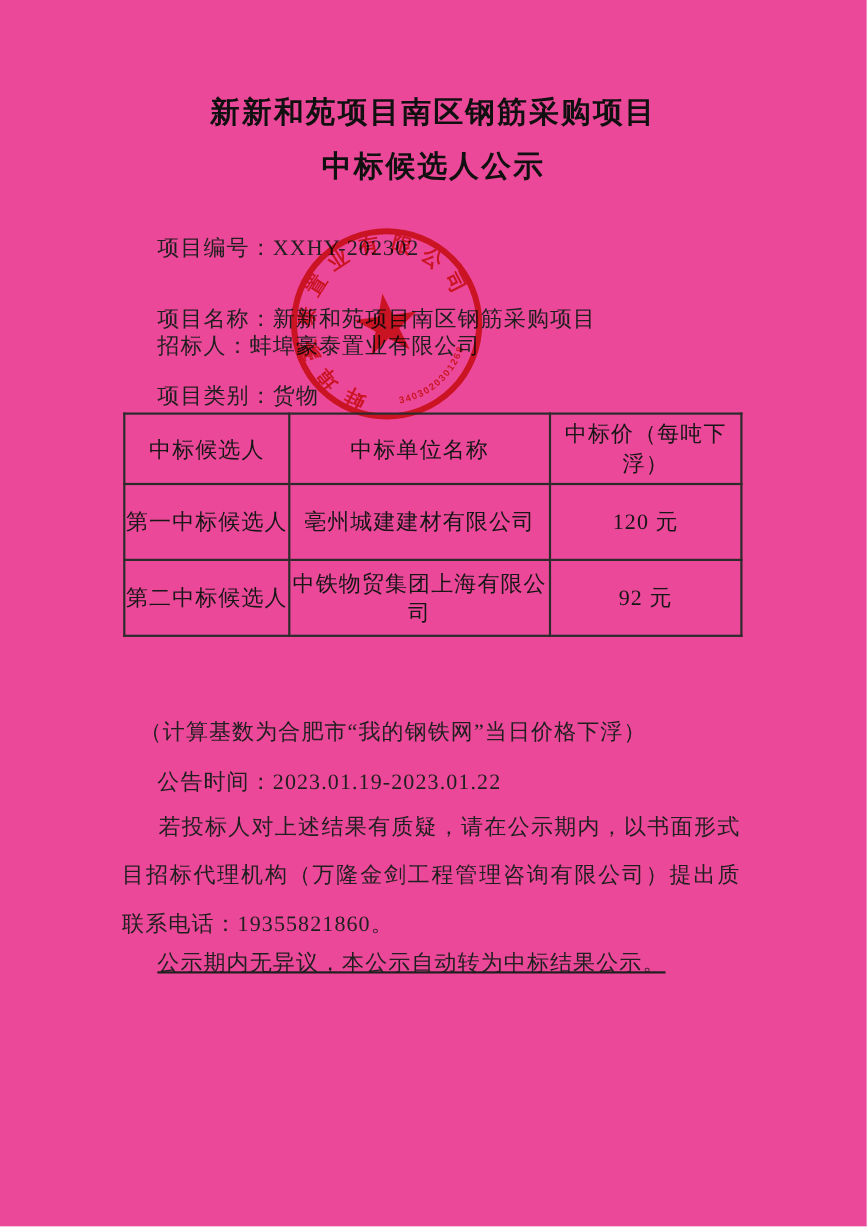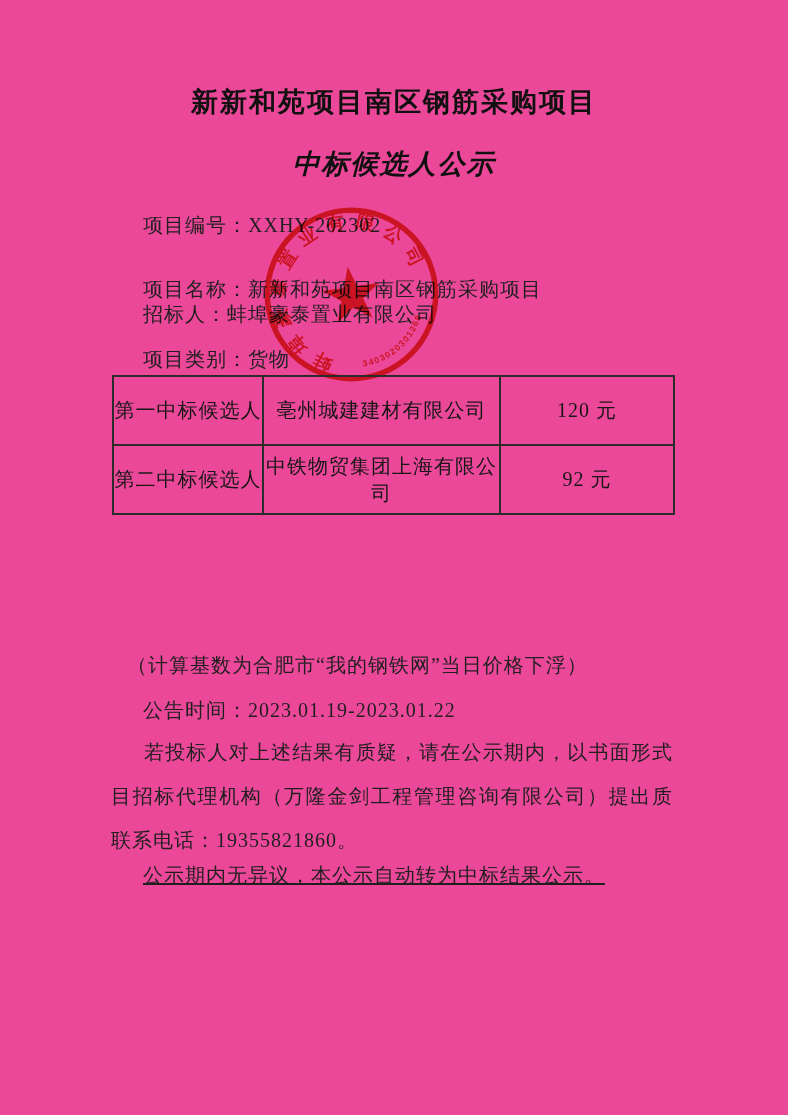--- a/index.html
+++ b/index.html
@@ -7,21 +7,21 @@
     position:relative; width:788px; height:1115px;
     background:#ec4899; overflow:hidden;
     font-family:"Liberation Serif", serif; color:#1f1f1f;
   }
   .doc-title {
     position:absolute; left:0; width:100%; margin:0;
     text-align:center; font-family:"Liberation Sans", sans-serif;
     font-weight:bold; font-size:27px; letter-spacing:2px; color:#101010;
   }
   .title-1 { top:84px; }
-  .title-2 { top:146px;font-style:italic; }
+  .title-2 { top:133px; }
 
   .meta-line { position:absolute; left:143px; font-size:20px; letter-spacing:1px; white-space:nowrap; }
   .meta-1 { top:212px; }
   .meta-2 { top:256px;margin-top:20px; }
   .meta-3 { top:301px; }
   .meta-4 { top:346px; }
 
   .seal {
     position:absolute; left:260px; top:203px; width:183px; height:183px;
     mix-blend-mode:multiply; opacity:0.93; pointer-events:none;
@@ -84,20 +84,25 @@
     <text x="100" y="125" text-anchor="middle" font-size="72" transform="rotate(-8 100 100)" fill="#d9372b">★</text>
   </svg>
 
   <table class="bid-table">
     <colgroup>
       <col style="width:150px">
         <col style="width:237px">
         <col style="width:174px">
     </colgroup>
     <tbody>
+        <tr class="hdr-row">
+      <th>中标候选人</th>
+      <th>中标单位名称</th>
+      <th>中标价（每吨下浮）</th>
+    </tr>
     <tr class="data-row">
       <td>第一中标候选人</td>
       <td>亳州城建建材有限公司</td>
       <td>120 元</td>
     </tr>
     <tr class="data-row">
       <td>第二中标候选人</td>
       <td>中铁物贸集团上海有限公司</td>
       <td>92 元</td>
     </tr>

